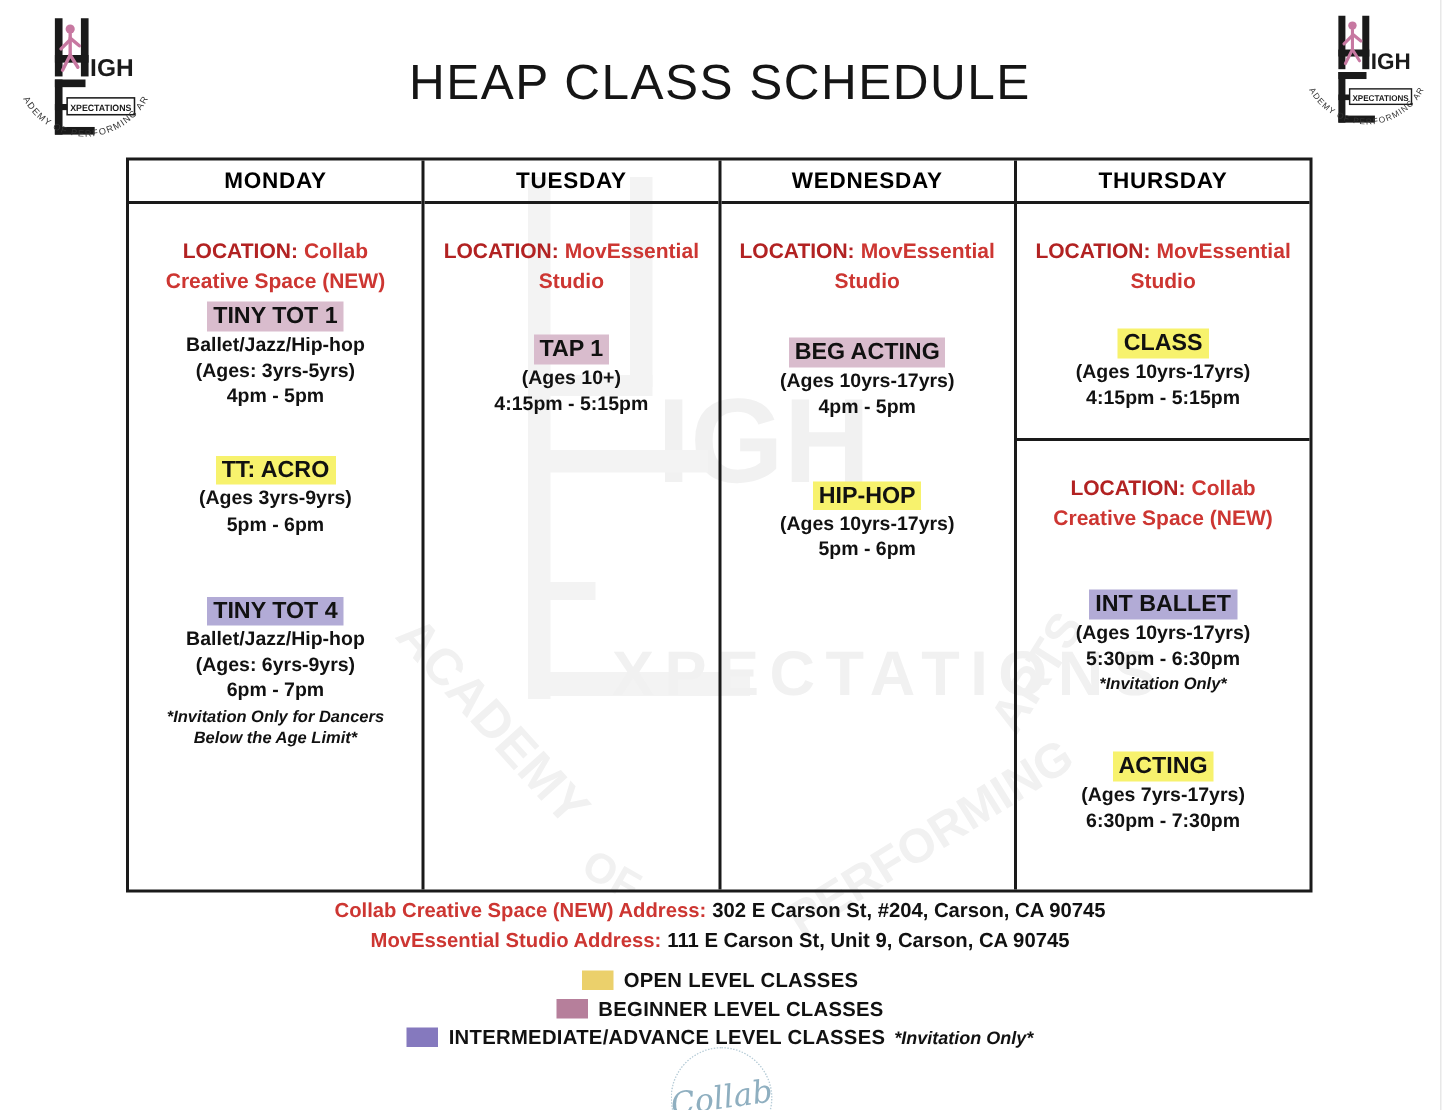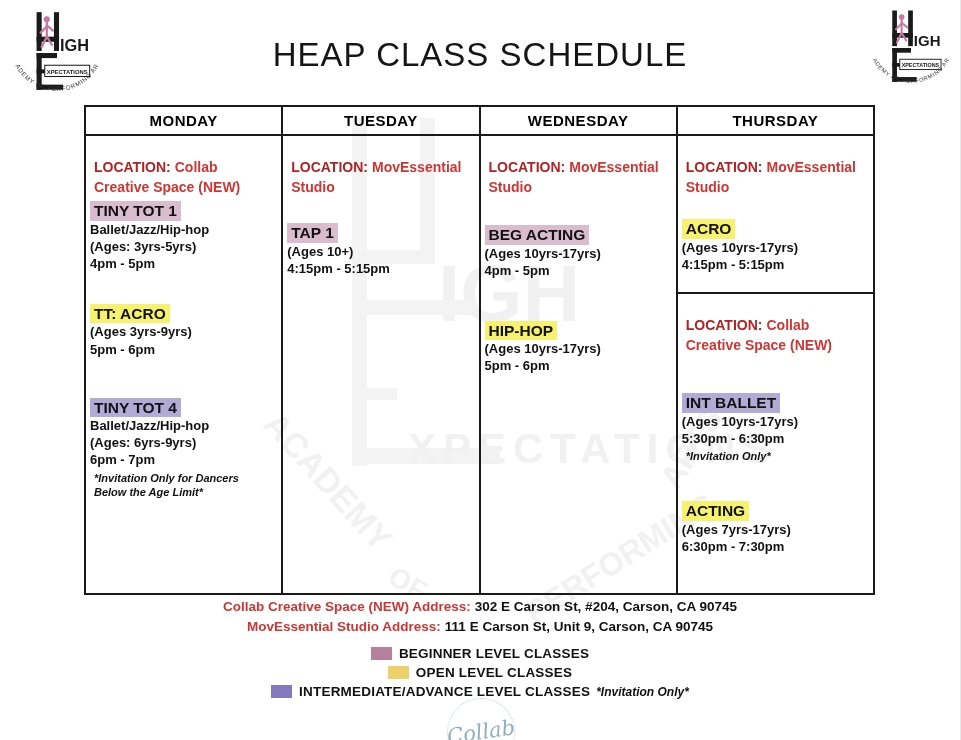--- a/index.html
+++ b/index.html
@@ -23,21 +23,21 @@
 
   
   .schedule-table { position:absolute; left:84px; top:105px; width:791px; height:490px;
                     display:flex; border:2px solid var(--border,#1a1a1a); z-index:1; }
   .day-col { flex:1 1 0; display:flex; flex-direction:column;
              border-right:2px solid var(--border,#1a1a1a); min-width:0; }
   .day-col:last-child { border-right:none; }
   .day-header { height:29px; border-bottom:2px solid var(--border,#1a1a1a);
                 display:flex; align-items:center; justify-content:center;
                 font-weight:bold; font-size:15px; letter-spacing:0.5px; color:#000; }
-  .day-body { flex:1; display:flex; flex-direction:column; text-align:left;border-radius:27px; }
+  .day-body { flex:1; display:flex; flex-direction:column; text-align:center;border-radius:27px; }
   .section { position:relative; }
   .sec-top { height:158px; border-bottom:2px solid var(--border,#1a1a1a); }
   .sec-bottom { flex:1; }
 
   .loc { padding:0 8px; font-weight:bold; font-size:14px; line-height:1.4; }
   .loc-label { color:var(--red-label,#b22222); margin-right:4px; }
   .loc-val   { color:var(--red-text,#cd3632); }
 
   .cls { padding:0 4px; }
   .cls-name { display:inline-block; padding:0 4px; font-weight:bold; font-size:15.5px;
@@ -221,21 +221,21 @@
     </div>
 
     <div class="day-col">
       <div class="day-header">THURSDAY</div>
       <div class="day-body">
         <div class="section sec-top">
           <div class="loc" style="margin-top:22px">
             <span class="loc-label">LOCATION:</span><span class="loc-val">MovEssential Studio</span>
           </div>
           <div class="cls" style="margin-top:22px">
-            <div><span class="cls-name hl-open" style="background-color: rgb(247, 242, 109);">ACRO</span></div>
+            <div><span class="cls-name hl-open" style="background-color: rgb(247, 242, 109);">CLASS</span></div>
             <div class="cls-line">(Ages 10yrs-17yrs)</div>
             <div class="cls-line">4:15pm - 5:15pm</div>
           </div>
         </div>
         <div class="section sec-bottom">
           <div class="loc" style="margin-top:22px">
             <span class="loc-label">LOCATION:</span><span class="loc-val">Collab Creative Space (NEW)</span>
           </div>
           <div class="cls" style="margin-top:38px">
             <div><span class="cls-name hl-intermediate" style="background-color: rgb(178, 171, 214);">INT BALLET</span></div>
@@ -257,26 +257,26 @@
     <div class="addr-line">
       <span class="addr-label">Collab Creative Space (NEW) Address:</span><span class="addr-val">302 E Carson St, #204, Carson, CA 90745</span>
     </div>
     <div class="addr-line">
       <span class="addr-label">MovEssential Studio Address:</span><span class="addr-val">111 E Carson St, Unit 9, Carson, CA 90745</span>
     </div>
   </div>
 
   <div class="legend">
     <div class="legend-row">
+      <span class="swatch sw-open" style="background-color: rgb(235, 208, 107);"></span>
+      <span class="legend-label">OPEN LEVEL CLASSES</span>
+    </div>
+    <div class="legend-row">
       <span class="swatch sw-beginner" style="background-color: rgb(182, 127, 155);"></span>
       <span class="legend-label">BEGINNER LEVEL CLASSES</span>
-    </div>
-    <div class="legend-row">
-      <span class="swatch sw-open" style="background-color: rgb(235, 208, 107);"></span>
-      <span class="legend-label">OPEN LEVEL CLASSES</span>
     </div>
     <div class="legend-row">
       <span class="swatch sw-intermediate" style="background-color: rgb(133, 121, 190);"></span>
       <span class="legend-label">INTERMEDIATE/ADVANCE LEVEL CLASSES</span>
       <span class="legend-note">*Invitation Only*</span>
     </div>
   </div>
 
   <div class="stamp">
     <span class="stamp-text">Collab</span>

